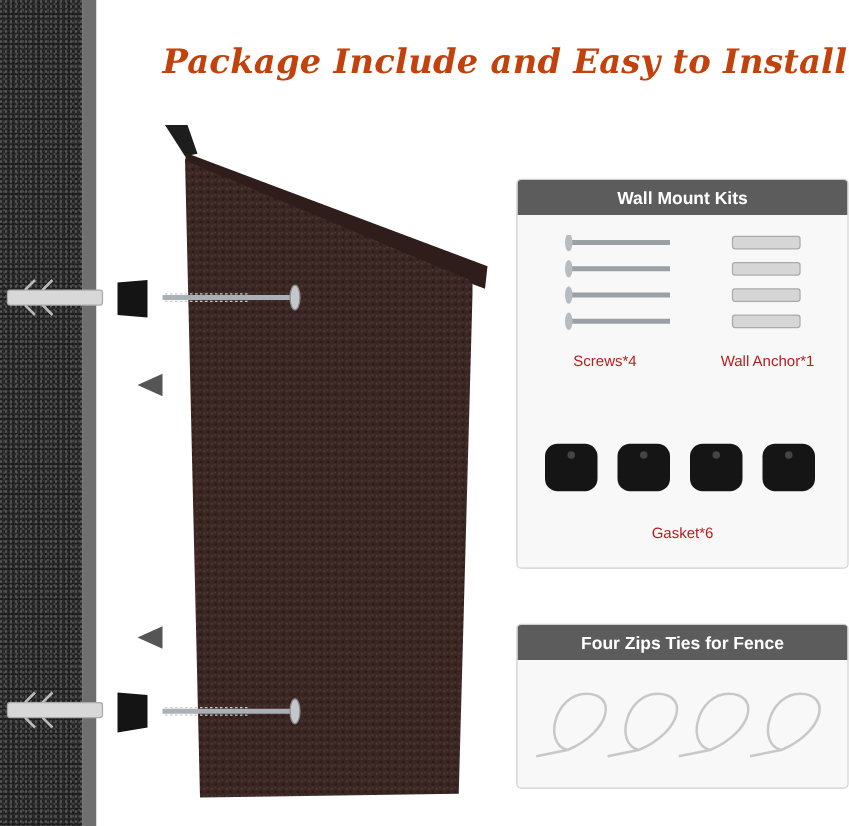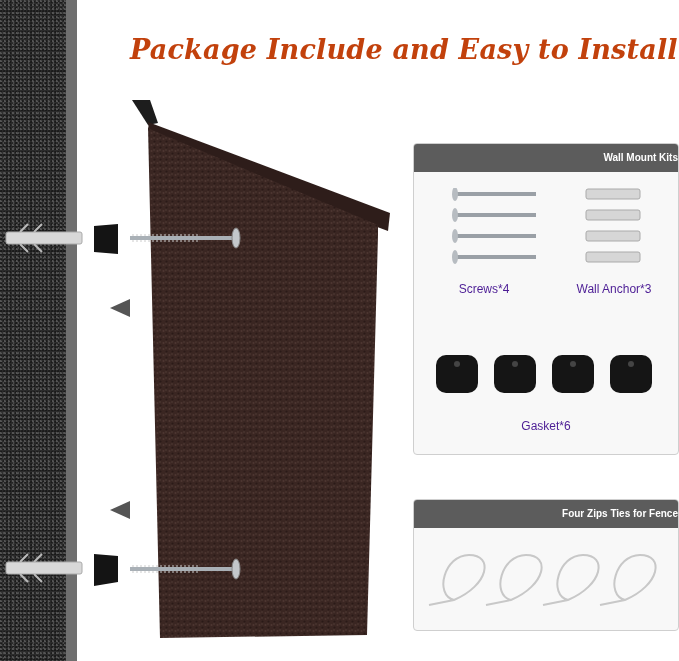--- a/index.html
+++ b/index.html
@@ -13,22 +13,22 @@
     .wall { left: 0; top: 0; width: 66px; height: 661px;
       background-color: #2b2b2b;
       background-image:
         radial-gradient(circle at 20% 30%, #555 0.8px, transparent 1.2px),
         radial-gradient(circle at 70% 60%, #4a4a4a 0.8px, transparent 1.2px),
         radial-gradient(circle at 40% 80%, #1a1a1a 1px, transparent 1.4px);
       background-size: 4px 4px, 5px 5px, 3px 3px;
     }
     .wall-edge { left: 66px; top: 0; width: 11px; height: 661px; background: #6f6f6f; }
     .panel { border: 1px solid #cfcfcf; border-radius: 4px; background: #f8f8f8; overflow: hidden; }
-    .panel-head { background: #5c5c5c; color: #fff; font-weight: bold; font-size: 10px; text-align: right; height: 28px; line-height: 28px; }
-    .caption { font-size: 12px; color: #4c1d95; text-align: center; }
+    .panel-head { background: #5c5c5c; color: #fff; font-weight: bold; font-size: 14px; text-align: center; height: 28px; line-height: 28px; }
+    .caption { font-size: 12px; color: #b91c1c; text-align: center; }
     .arrow { width: 0; height: 0; border-top: 9px solid transparent; border-bottom: 9px solid transparent; border-right: 20px solid #555; }
   </style>
 </head>
 <body>
 
 <div class="abs title">Package Include and Easy to Install</div>
 
 <div class="abs wall"></div>
 <div class="abs wall-edge"></div>
 
@@ -101,21 +101,21 @@
 
   <svg class="abs" style="left:170px; top:44px;" width="60" height="82">
     <g fill="#d6d6d6" stroke="#aaa">
       <rect x="2" y="1" width="54" height="10" rx="2"></rect>
         <rect x="2" y="22" width="54" height="10" rx="2"></rect>
       <rect x="2" y="43" width="54" height="10" rx="2"></rect>
         <rect x="2" y="64" width="54" height="10" rx="2"></rect>
     </g>
   </svg>
   <div class="abs caption" style="left:20px; top:138px; width:100px;">Screws*4</div>
-  <div class="abs caption" style="left:145px; top:138px; width:110px;">Wall Anchor*3</div>
+  <div class="abs caption" style="left:145px; top:138px; width:110px;">Wall Anchor*1</div>
 
   <svg class="abs" style="left:20px; top:205px;" width="230" height="50">
     <g fill="#151515">
       <rect x="2" y="6" width="42" height="38" rx="10"></rect>
         <rect x="60" y="6" width="42" height="38" rx="10"></rect>
       <rect x="118" y="6" width="42" height="38" rx="10"></rect>
         <rect x="176" y="6" width="42" height="38" rx="10"></rect>
     </g>
     <g fill="#444">
         <circle cx="23" cy="15" r="3"></circle>

